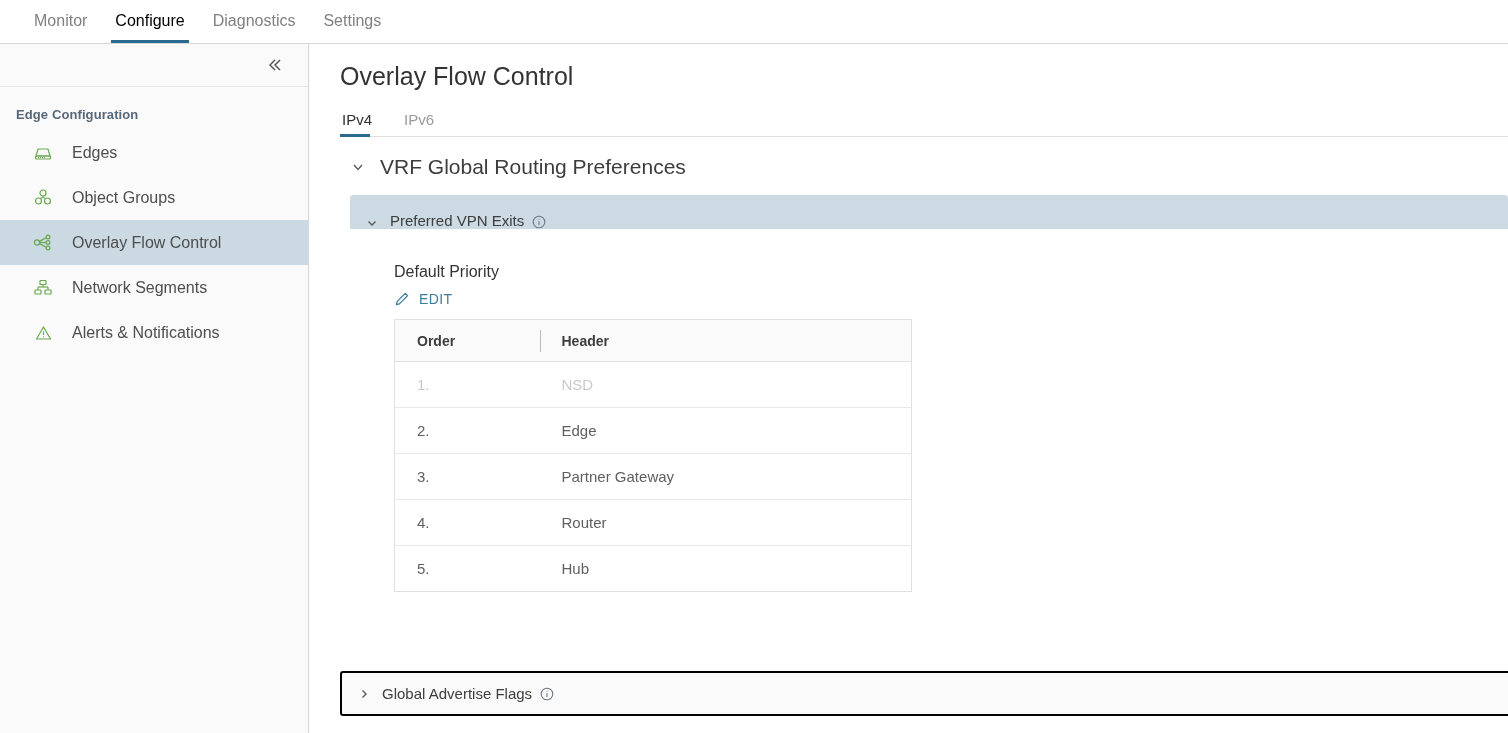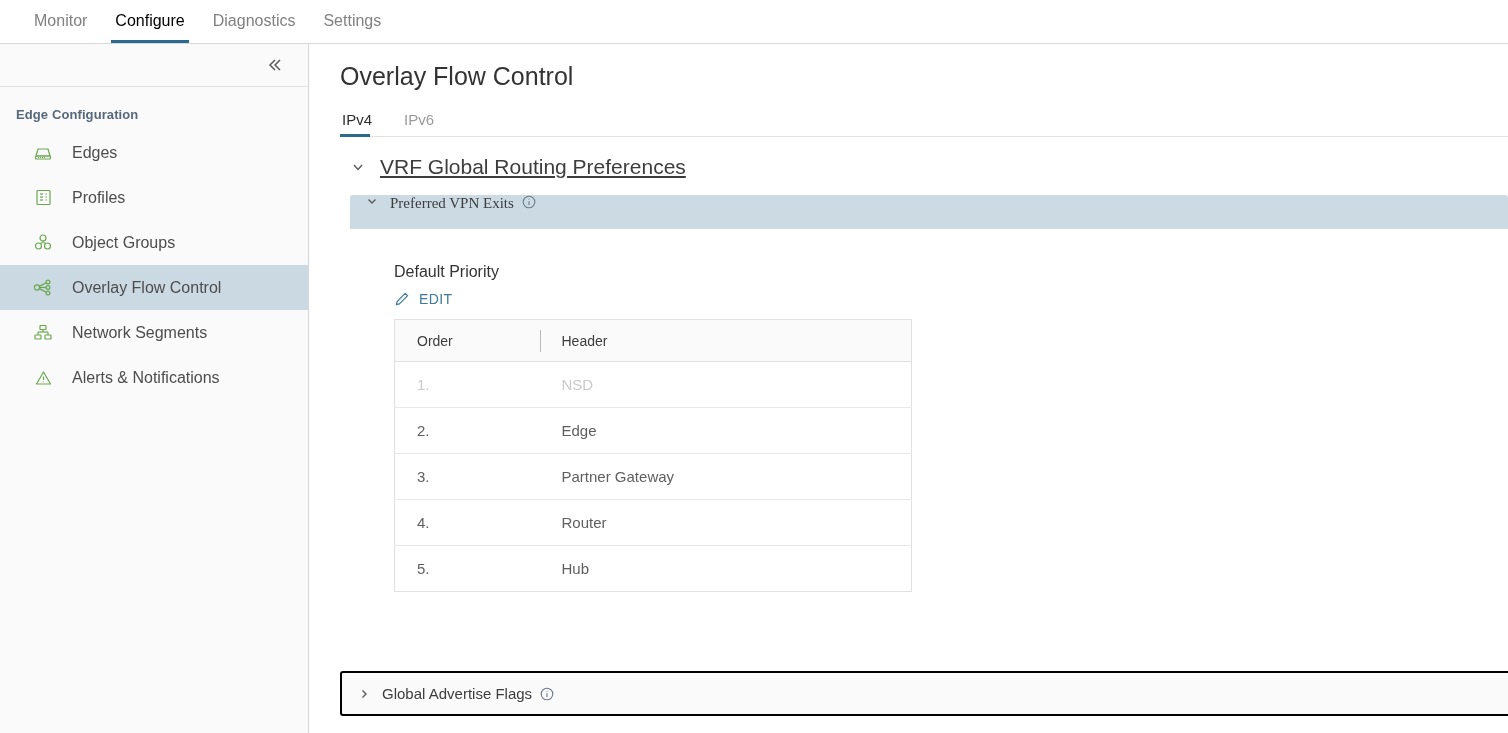--- a/index.html
+++ b/index.html
@@ -139,42 +139,40 @@
     background: #2b6a8f;
   }
 
   .section-head {
     display: flex;
     align-items: center;
     padding: 18px 0 16px 8px;
     font-size: 21px;
     color: #3d3d3d;
     cursor: pointer;
-    text-decoration: underline;
   }
   .chev {
     width: 20px;
     display: inline-flex;
     justify-content: center;
     margin-right: 12px;
     color: #5a5a5a;
   }
 
   .panel-bar {
     display: flex;
-    align-items: flex-start;
+    align-items: flex-end;
     height: 34px;
     background: #ccdae4;
     border-radius: 3px 3px 0 0;
     padding-left: 14px;
     font-size: 15px;
     color: #3d3d3d;
     cursor: pointer;
     margin-left: 10px;
-    font-family: Liberation Serif, serif;
   }
   .panel-bar .chev { width: 16px; margin-right: 10px; font-size: 13px; }
   .info-icon {
     display: inline-flex;
     margin-left: 8px;
     color: #6c7a86;
     align-items: center;
   }
 
   .panel-body {
@@ -203,21 +201,21 @@
   .prio-table {
     width: 518px;
     border: 1px solid #e0e0e0;
     border-collapse: collapse;
     background: #fff;
   }
   .prio-table th {
     background: #fafafa;
     text-align: left;
     font-size: 14px;
-    font-weight: normal;
+    font-weight: bold;
     color: #3d3d3d;
     height: 42px;
     padding: 0 0 0 22px;
     border-bottom: 1px solid #e0e0e0;
     position: relative;
   }
   .prio-table th.col-header::before {
     content: "";
     position: absolute;
     left: 0; top: 10px;
@@ -292,34 +290,20 @@
         <rect x="2.5" y="11" width="15" height="3" rx="1"></rect>
         <line x1="5" y1="12.5" x2="6" y2="12.5"></line>
         <line x1="7" y1="12.5" x2="8" y2="12.5"></line>
         <line x1="9" y1="12.5" x2="10" y2="12.5"></line>
         <line x1="11" y1="12.5" x2="12" y2="12.5"></line>
       </svg>
     </span>
     <span class="sidebar-item-label">Edges</span>
   </div>
 
-  <div class="sidebar-item">
-    <span class="sidebar-icon">
-      <svg width="19" height="19" viewBox="0 0 19 19" fill="none" stroke="#6aa84f" stroke-width="1.2">
-        <rect x="3" y="2.5" width="13" height="14" rx="1"></rect>
-        <line x1="6" y1="6" x2="9" y2="6"></line>
-        <line x1="6" y1="9" x2="9" y2="9"></line>
-        <line x1="6" y1="12" x2="9" y2="12"></line>
-        <line x1="11.5" y1="6" x2="13" y2="6"></line>
-        <line x1="11.5" y1="9" x2="13" y2="9"></line>
-        <line x1="11.5" y1="12" x2="13" y2="12"></line>
-      </svg>
-    </span>
-    <span class="sidebar-item-label">Profiles</span>
-  </div>
 
   <div class="sidebar-item">
     <span class="sidebar-icon">
       <svg width="20" height="19" viewBox="0 0 20 19" fill="none" stroke="#6aa84f" stroke-width="1.2">
         <circle cx="10" cy="5" r="3"></circle>
         <circle cx="5.5" cy="13" r="3"></circle>
         <circle cx="14.5" cy="13" r="3"></circle>
         <line x1="10" y1="8" x2="10" y2="10"></line>
         <line x1="7.5" y1="10.5" x2="9.5" y2="9.5"></line>
         <line x1="12.5" y1="10.5" x2="10.5" y2="9.5"></line>

